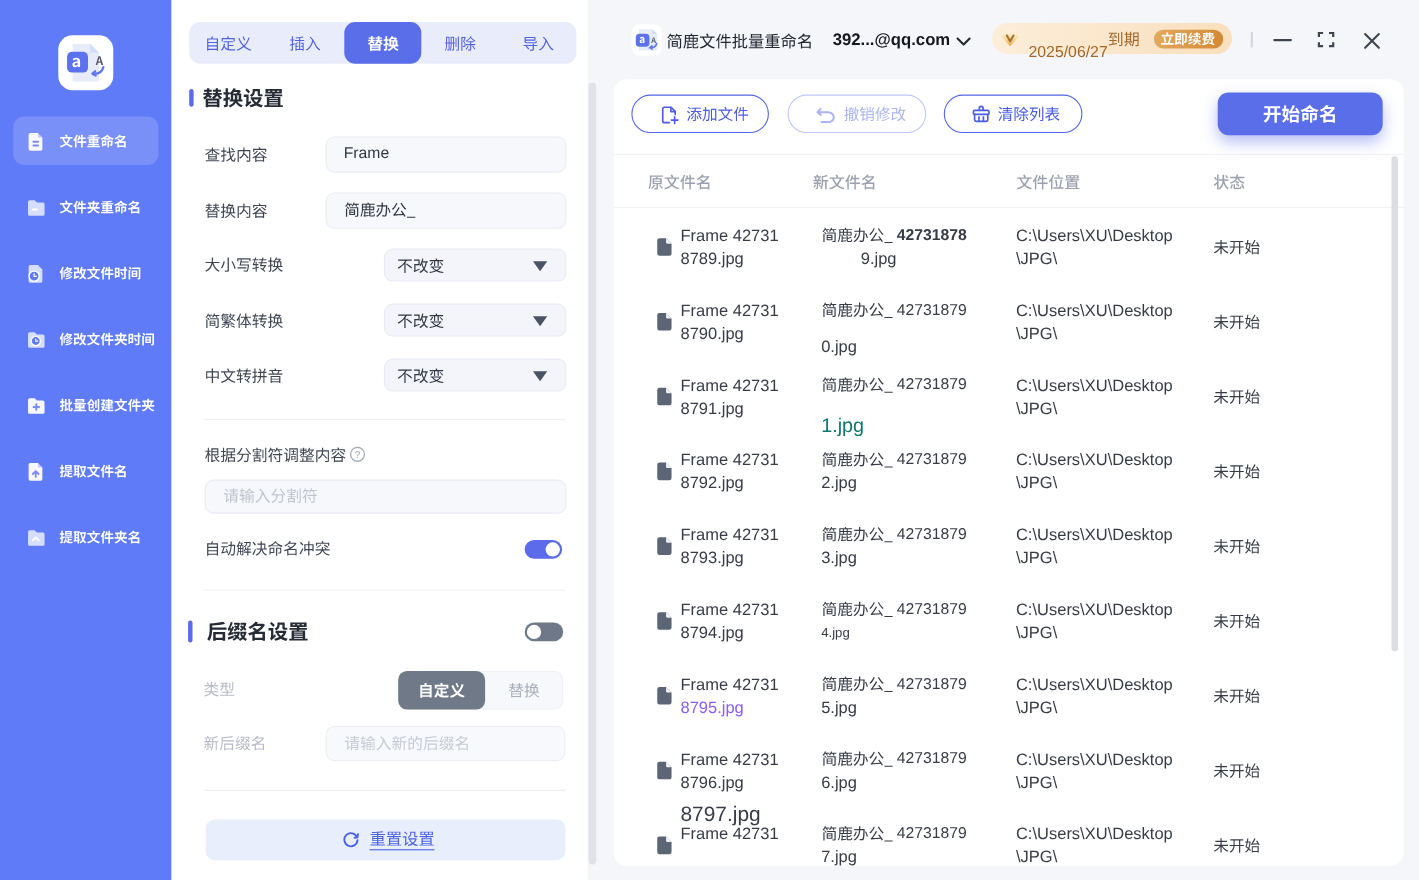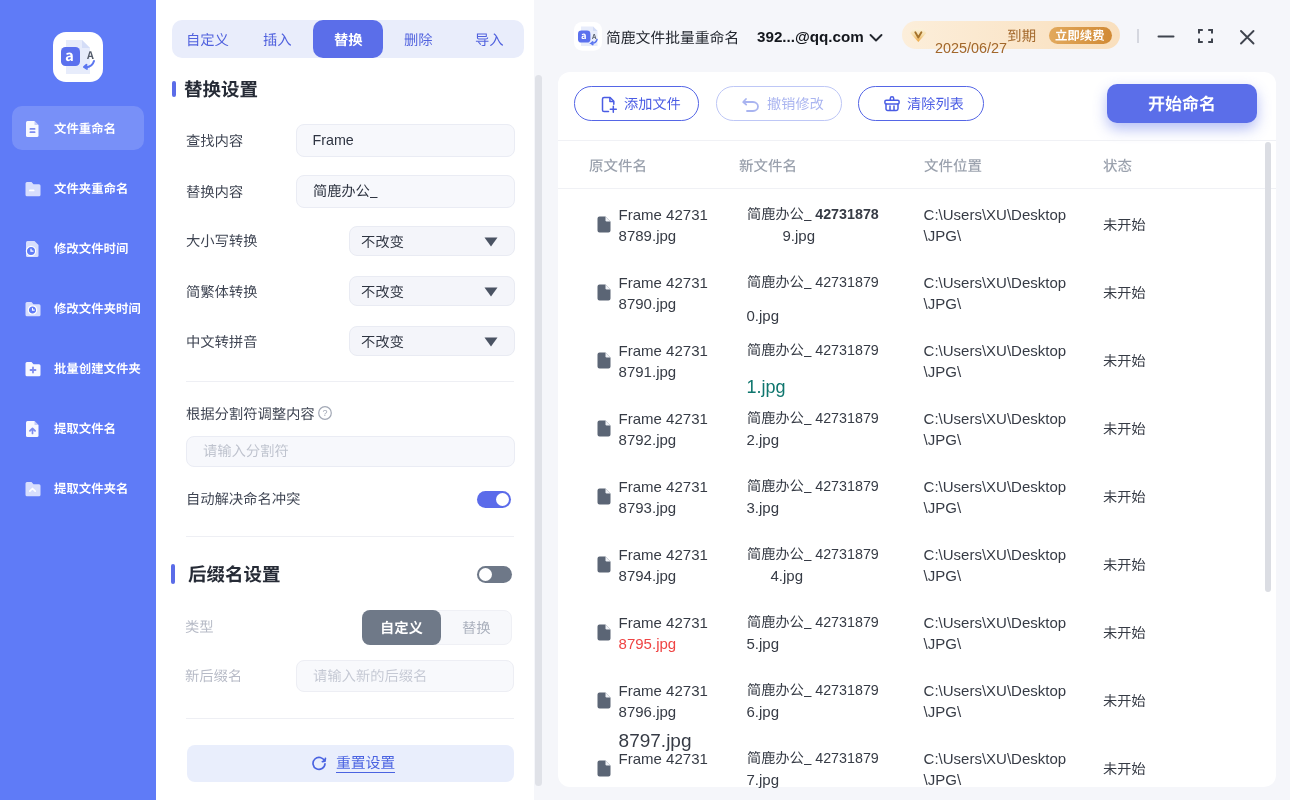--- a/index.html
+++ b/index.html
@@ -426,32 +426,32 @@
 <svg class="ct" style="left:597px;top:555.8px" width="14" height="17">
 <path d="M2.5 0.5 h6 l5 5 v9 a2 2 0 0 1 -2 2 h-9 a2 2 0 0 1 -2 -2 v-12 a2 2 0 0 1 2 -2 z" fill="#5B6575"></path>
 <path d="M8.5 0.5 l5 5 h-3.8 a1.2 1.2 0 0 1 -1.2 -1.2 z" fill="#EFF1F5"></path>
 </svg>
 <div class="L" style="left:618.6px;top:545.8px;font-size:15.0px;color:#363B45;line-height:17.25px;">Frame 42731</div>
 <div class="L" style="left:618.6px;top:567.0px;font-size:15.0px;color:#363B45;line-height:17.25px;">8794.jpg</div>
 <svg class="ct" style="left:746.5px;top:545.4px" width="67" height="18">
       <use href="#v4" transform="translate(0,14)" fill="#363B45"></use>
     </svg>
 <div class="L" style="left:815.2px;top:546.2px;font-size:14.3px;color:#363B45;line-height:16.45px;">42731879</div>
-<div class="L" style="left:746.5px;top:567.0px;font-size:15.0px;color:#363B45;line-height:17.25px;margin-left:24px;">4.jpg</div>
+<div class="L" style="left:746.5px;top:567.0px;font-size:12px;color:#363B45;line-height:17.25px;">4.jpg</div>
 <div class="L" style="left:923.6px;top:545.8px;font-size:15.0px;color:#363B45;line-height:17.25px;">C:\Users\XU\Desktop</div>
 <div class="L" style="left:923.6px;top:567.0px;font-size:15.0px;color:#363B45;line-height:17.25px;">\JPG\</div>
 <svg class="ct" style="left:1103.3px;top:557.1px" width="45" height="17">
       <use href="#tr1" transform="translate(0,13)" fill="#363B45"></use>
     </svg>
 <svg class="ct" style="left:597px;top:623.8px" width="14" height="17">
 <path d="M2.5 0.5 h6 l5 5 v9 a2 2 0 0 1 -2 2 h-9 a2 2 0 0 1 -2 -2 v-12 a2 2 0 0 1 2 -2 z" fill="#5B6575"></path>
 <path d="M8.5 0.5 l5 5 h-3.8 a1.2 1.2 0 0 1 -1.2 -1.2 z" fill="#EFF1F5"></path>
 </svg>
 <div class="L" style="left:618.6px;top:613.8px;font-size:15.0px;color:#363B45;line-height:17.25px;">Frame 42731</div>
-<div class="L" style="left:618.6px;top:635.0px;font-size:15.0px;color:#ef4444;line-height:17.25px;">8795.jpg</div>
+<div class="L" style="left:618.6px;top:635.0px;font-size:15.0px;color:#8b5cf6;line-height:17.25px;">8795.jpg</div>
 <svg class="ct" style="left:746.5px;top:613.4px" width="67" height="18">
       <use href="#v4" transform="translate(0,14)" fill="#363B45"></use>
     </svg>
 <div class="L" style="left:815.2px;top:614.2px;font-size:14.3px;color:#363B45;line-height:16.45px;">42731879</div>
 <div class="L" style="left:746.5px;top:635.0px;font-size:15.0px;color:#363B45;line-height:17.25px;">5.jpg</div>
 <div class="L" style="left:923.6px;top:613.8px;font-size:15.0px;color:#363B45;line-height:17.25px;">C:\Users\XU\Desktop</div>
 <div class="L" style="left:923.6px;top:635.0px;font-size:15.0px;color:#363B45;line-height:17.25px;">\JPG\</div>
 <svg class="ct" style="left:1103.3px;top:625.1px" width="45" height="17">
       <use href="#tr1" transform="translate(0,13)" fill="#363B45"></use>
     </svg>

